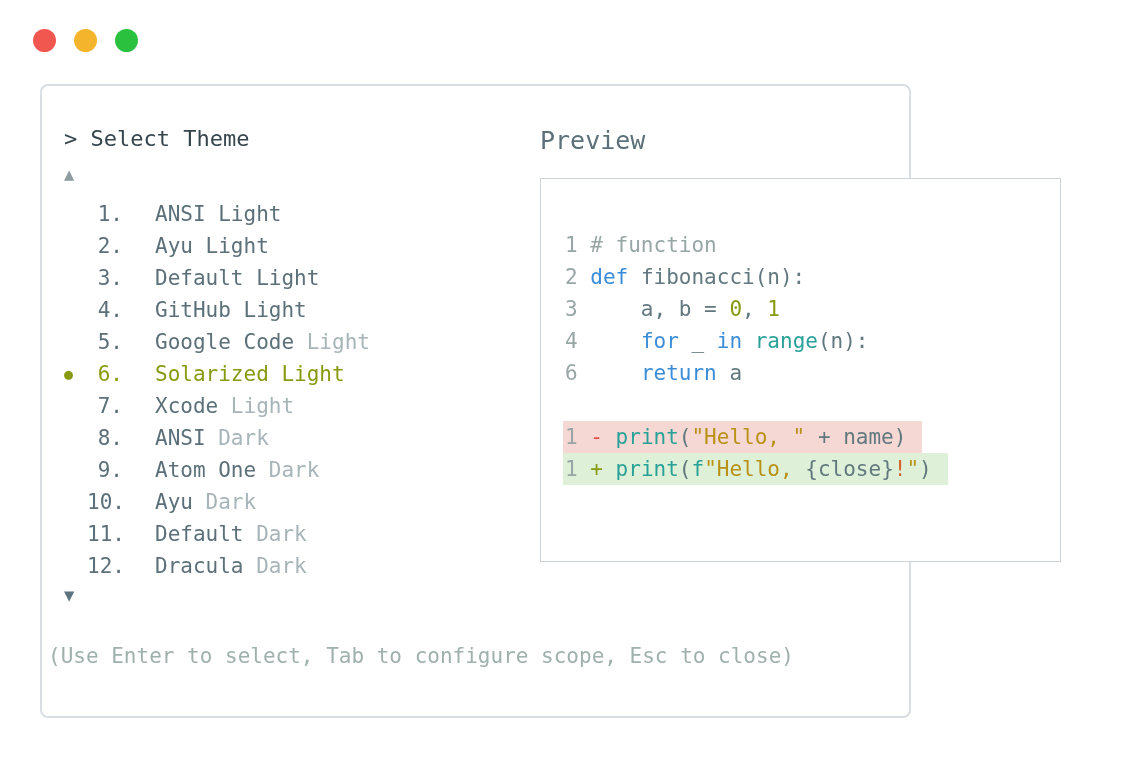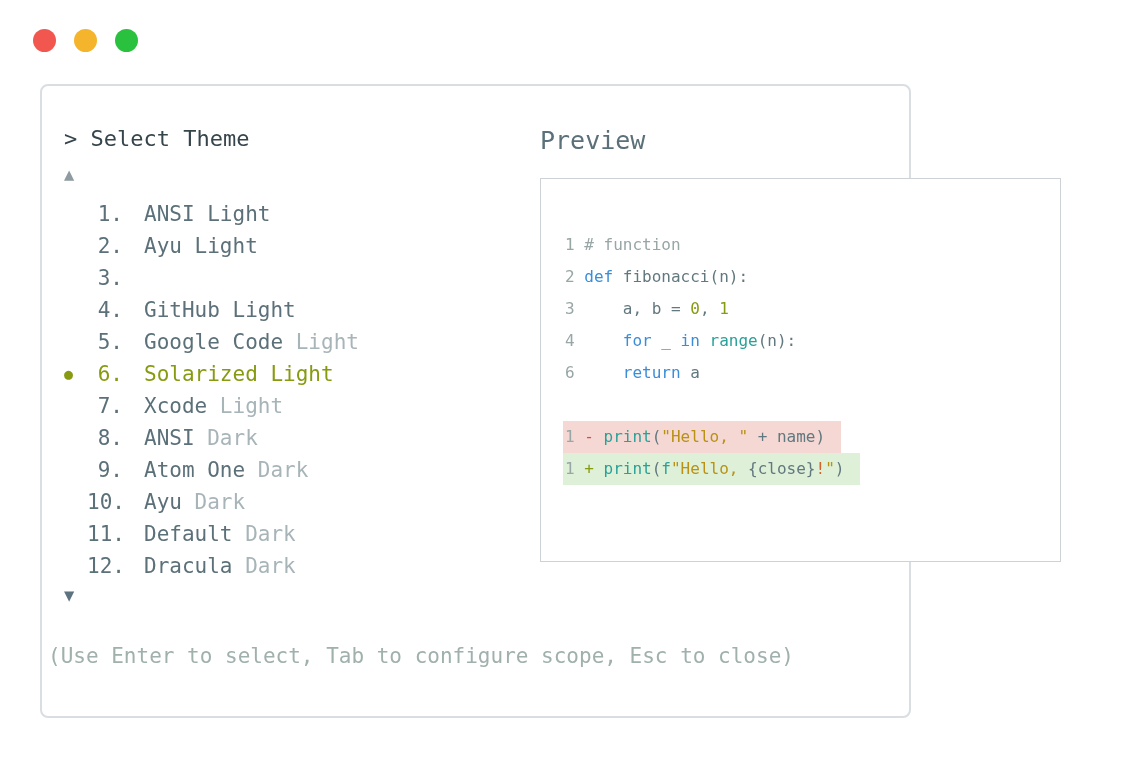--- a/index.html
+++ b/index.html
@@ -23,28 +23,28 @@
     color:#5b7078; }
 
   .scroll-up { position:absolute; left:22px; top:78px; font-size:17px; color:#8e9ba1; }
   .scroll-down { position:absolute; left:22px; top:499px; font-size:17px; color:#5d7380; }
 
   
   .list { position:absolute; left:22px; top:112px; font-size:21px; }
   .row { display:flex; align-items:center; height:32px; white-space:pre; cursor:default; }
   .marker { width:23px; font-size:15px; color:#879a10; }
   .num { width:36px; text-align:right; color:#5b7078; }
-  .name { margin-left:21px; color:#5b7078; }
+  .name { margin-left:32px; color:#5b7078; }
   .name .dim { color:#a7b4b8; }
   .row.selected .num, .row.selected .name { color:#879a10; }
 
   
   .preview-box { position:absolute; left:498px; top:92px; width:521px; height:384px;
     border:1px solid #ccd2d5; background:#fff; }
-  .code { position:absolute; left:24px; top:50px; font-size:16px; }
+  .code { position:absolute; left:24px; top:50px; font-size:21px; }
   .cline { height:32px; line-height:32px; white-space:pre; }
   .hl { display:inline-block; padding:0 16px 0 2px; margin-left:-2px; }
   .diff-red   { background:#f5d8d4; }
   .diff-green { background:#def0d8; }
 
   .ln { color:#98a6a6; }  
   .cm { color:#98a6a6; }  
   .kw { color:#3b8dd8; }  
   .bd { color:#62787f; }  
   .nm { color:#879a10; }  
@@ -68,21 +68,21 @@
 
 <div class="panel">
   <div class="picker-title">&gt; Select Theme</div>
   <div class="preview-label">Preview</div>
 
   <div class="scroll-up">▲</div>
 
   <div class="list">
       <div class="row"><span class="marker"> </span><span class="num">1.</span><span class="name">ANSI Light</span></div>
       <div class="row"><span class="marker"> </span><span class="num">2.</span><span class="name">Ayu Light</span></div>
-      <div class="row"><span class="marker"> </span><span class="num">3.</span></div>
+      <div class="row"><span class="marker"> </span><span class="num">3.</span><span class="name">Default Light</span></div>
       <div class="row"><span class="marker"> </span><span class="num">4.</span><span class="name">GitHub Light</span></div>
       <div class="row"><span class="marker"> </span><span class="num">5.</span><span class="name">Google Code<span class="dim"> Light</span></span></div>
       <div class="row selected"><span class="marker">●</span><span class="num">6.</span><span class="name">Solarized Light</span></div>
       <div class="row"><span class="marker"> </span><span class="num">7.</span><span class="name">Xcode<span class="dim"> Light</span></span></div>
       <div class="row"><span class="marker"> </span><span class="num">8.</span><span class="name">ANSI<span class="dim"> Dark</span></span></div>
       <div class="row"><span class="marker"> </span><span class="num">9.</span><span class="name">Atom One<span class="dim"> Dark</span></span></div>
       <div class="row"><span class="marker"> </span><span class="num">10.</span><span class="name">Ayu<span class="dim"> Dark</span></span></div>
       <div class="row"><span class="marker"> </span><span class="num">11.</span><span class="name">Default<span class="dim"> Dark</span></span></div>
       <div class="row"><span class="marker"> </span><span class="num">12.</span><span class="name">Dracula<span class="dim"> Dark</span></span></div>
     </div>

